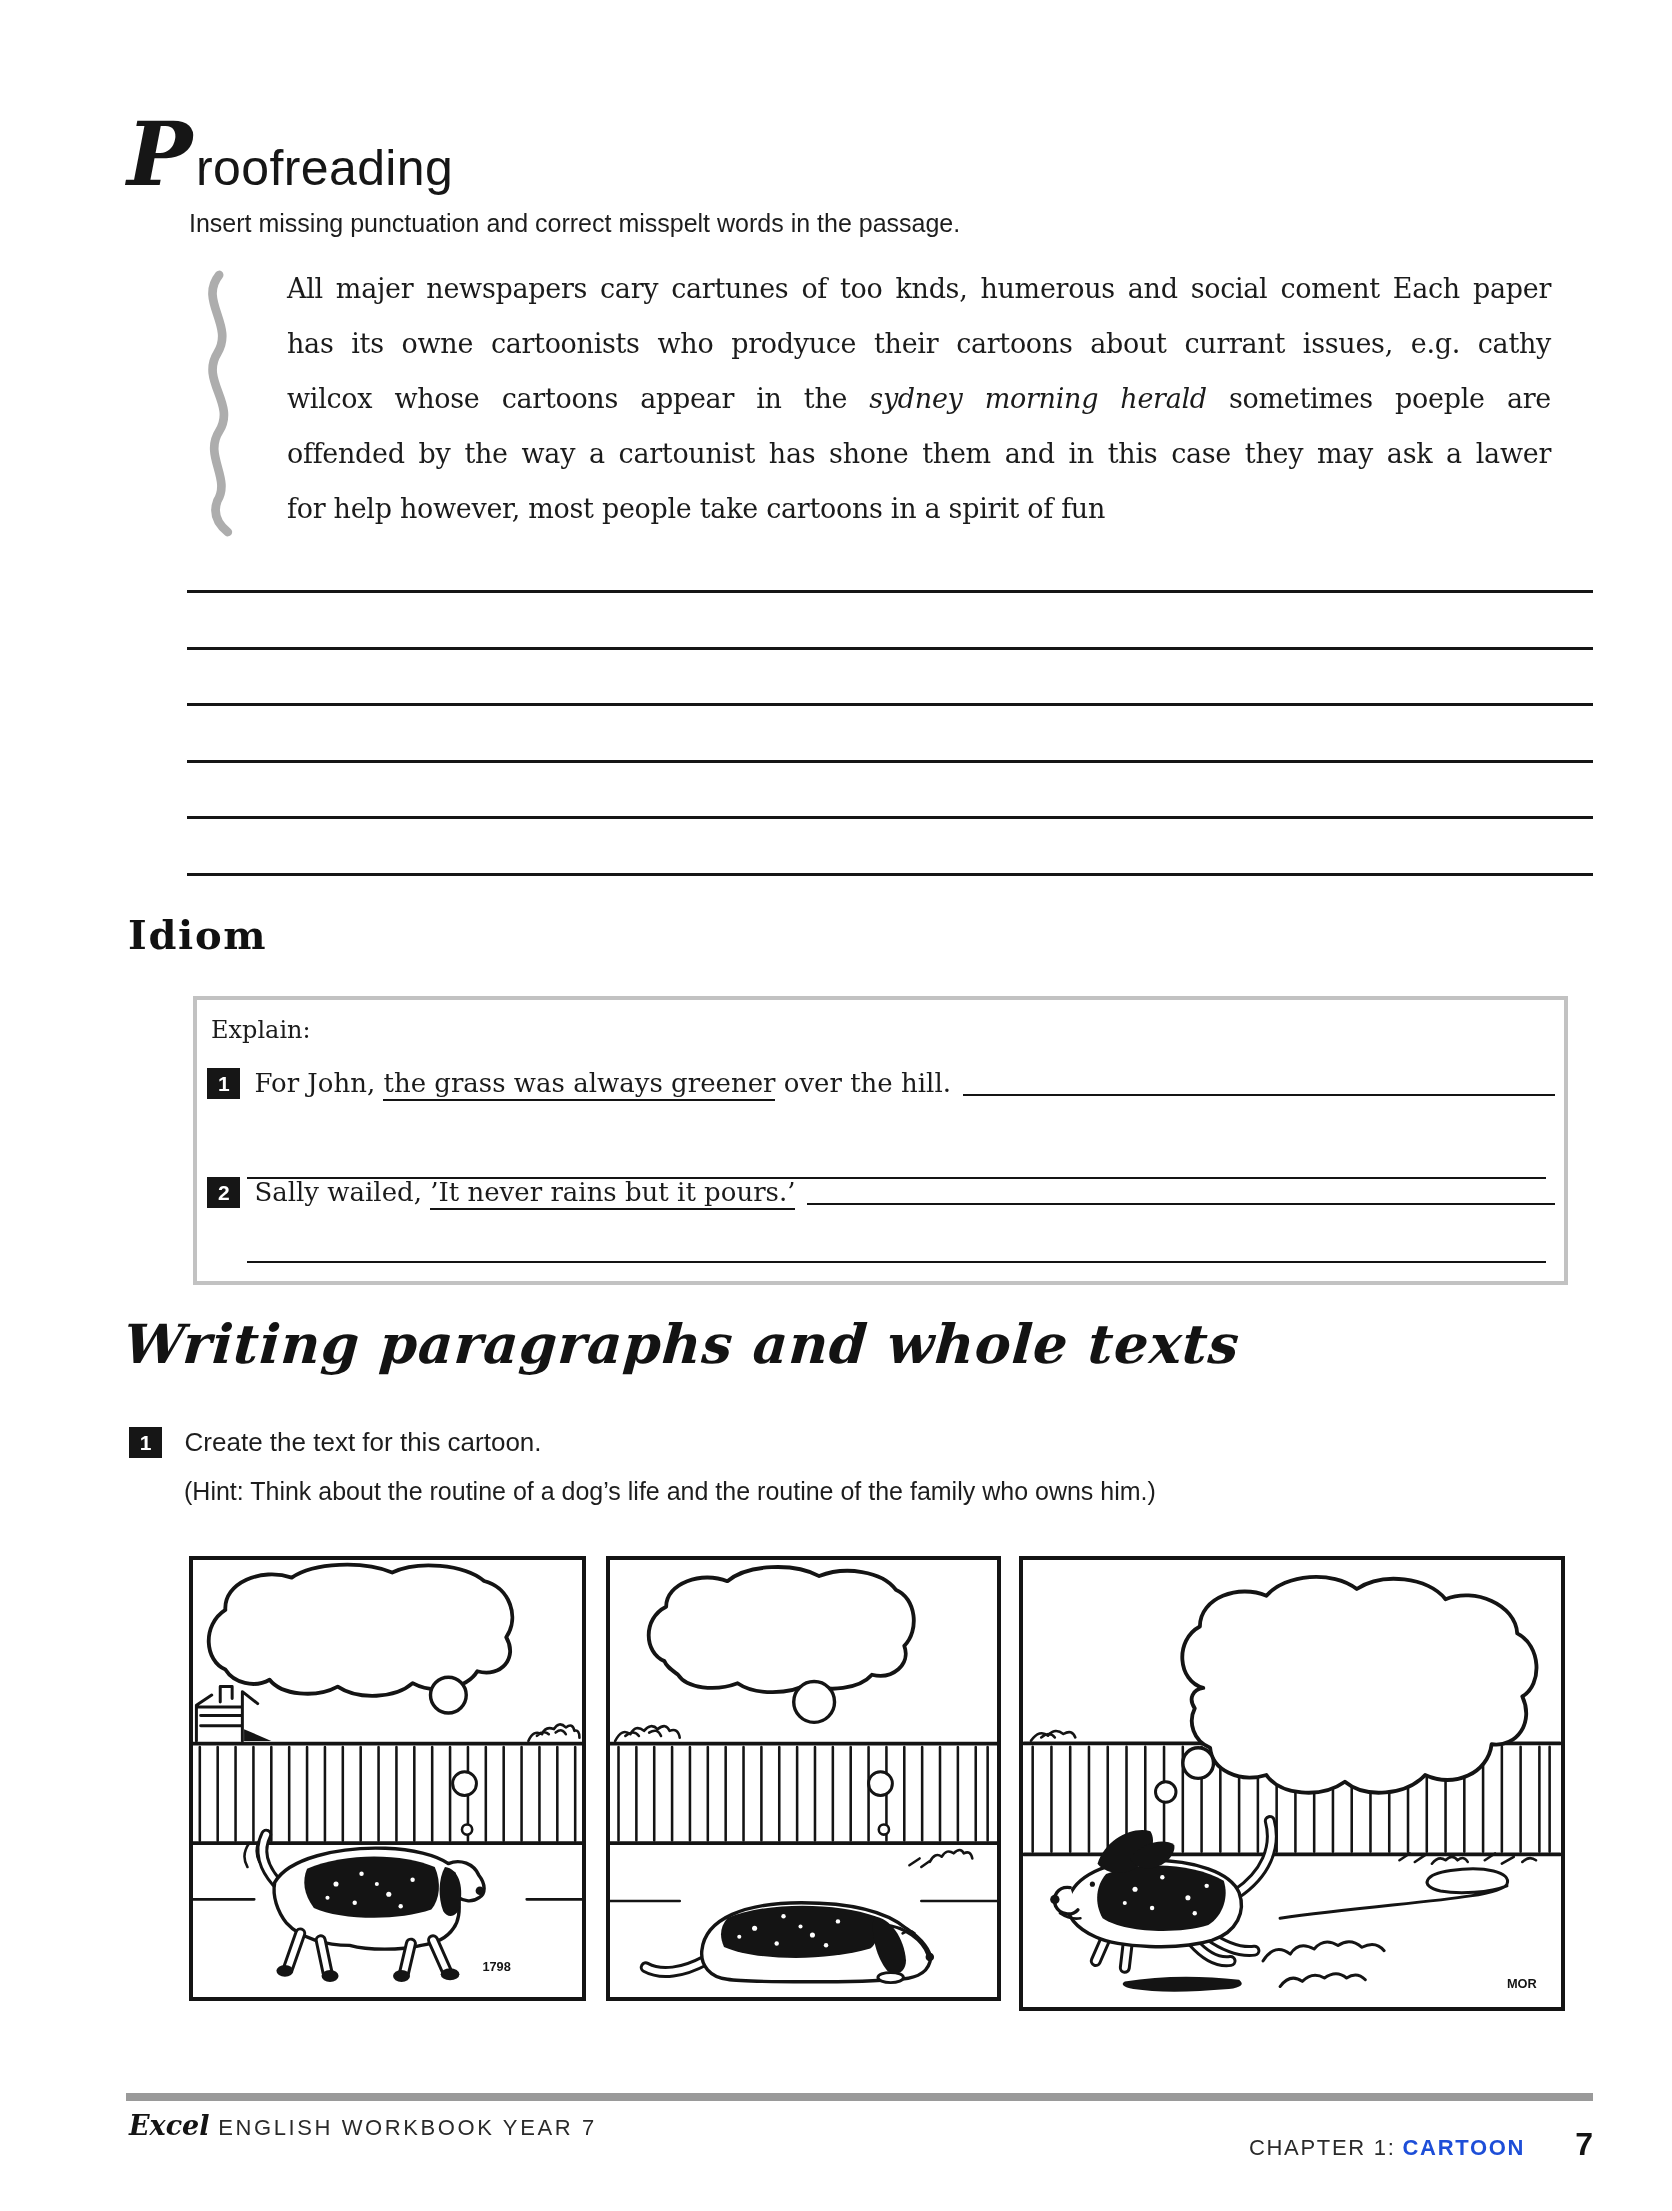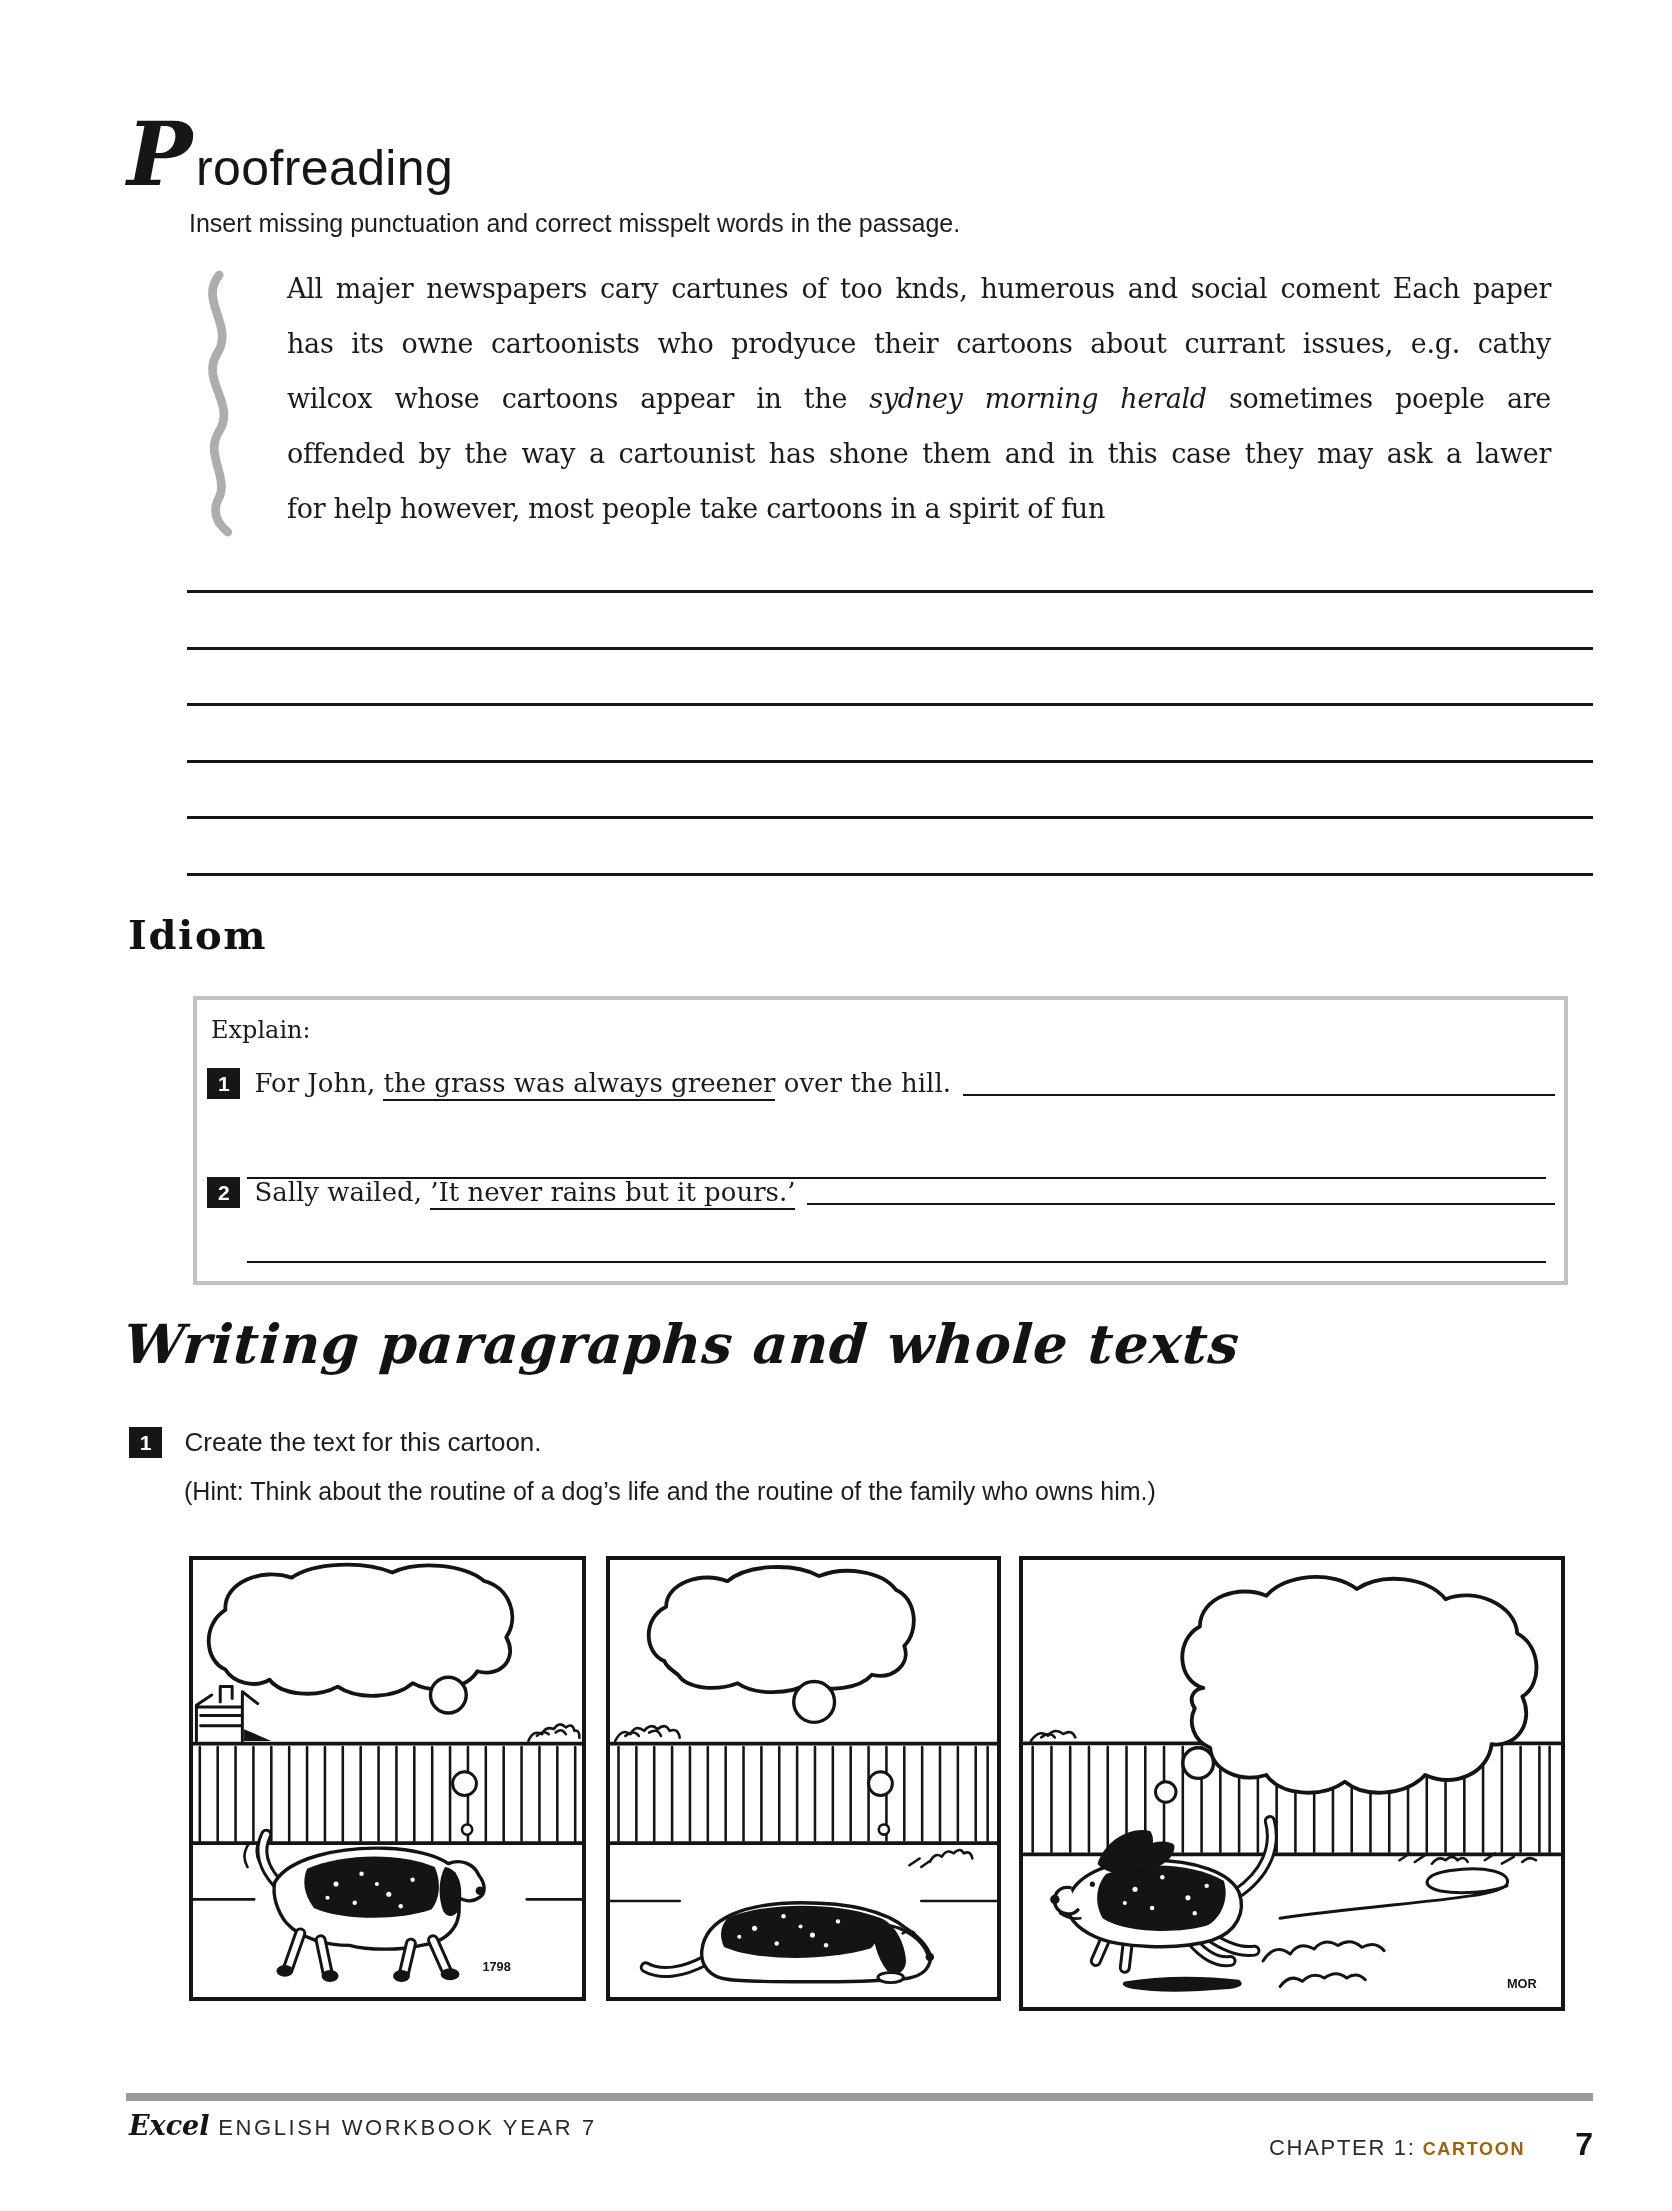--- a/index.html
+++ b/index.html
@@ -64,21 +64,21 @@
   .leg-in{stroke:#ffffff;stroke-width:7;stroke-linecap:round;fill:none;}
   .sig{font-family:"Liberation Sans",sans-serif;font-size:15px;font-weight:bold;fill:#141414;}
 
   
   #footer-bar{left:126px;top:2093px;width:1467px;height:7.8px;background:#9a9a9a;}
   #footer-left{left:129px;top:2110px;display:flex;align-items:baseline;justify-content:space-between;}
   #footer-brand{font-family:"DejaVu Serif",serif;font-style:italic;font-weight:bold;font-size:27px;color:#141414;}
   #footer-book{margin-left:8.7px;font-size:22px;letter-spacing:2.6px;color:#2a2a2a;}
   #footer-right{top:2110px;right:80px;display:flex;align-items:baseline;margin-top:16px;}
   #footer-chapter{font-size:22px;letter-spacing:1.7px;color:#2a2a2a;}
-  #footer-chapter-name{font-size:18px;letter-spacing:1.7px;font-weight:bold;color:#a16207;margin-left:7px;}
+  #footer-chapter-name{font-size:22px;letter-spacing:1.7px;font-weight:bold;color:#1d4ed8;margin-left:7px;}
   #footer-page{margin-left:50px;font-size:32px;font-weight:bold;color:#141414;}
 </style>
 </head>
 <body>
 
 <div id="page">
 
   <div class="abs" id="pf-heading">
     <span id="pf-initial">P</span>
     <span id="pf-title">roofreading</span>

